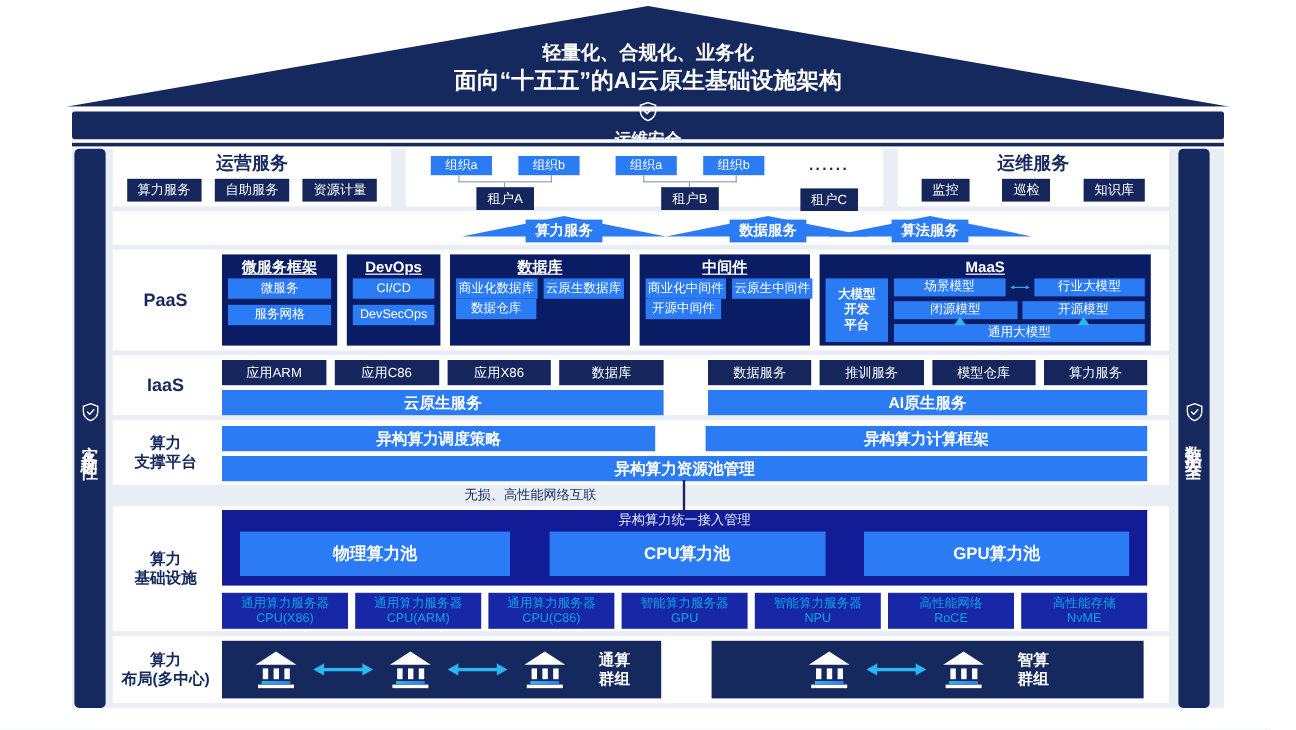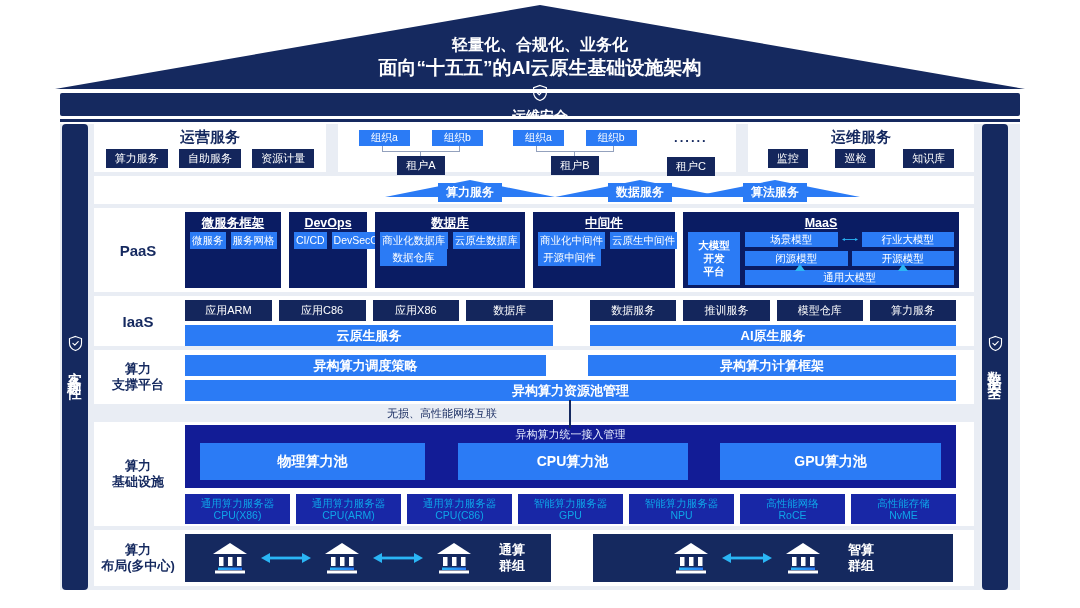--- a/index.html
+++ b/index.html
@@ -51,21 +51,21 @@
   .tri{position:absolute; bottom:5px; left:0; width:0; height:0;
        border-left:85px solid transparent; border-right:85px solid transparent;
        border-bottom:17px solid var(--accent);}
   .alabel{position:absolute; bottom:0; left:50%; transform:translateX(-50%); background:var(--accent);
           color:#fff; font-size:12px; font-weight:bold; padding:1px 8px; white-space:nowrap;}
   
   .r-paas{height:84px; margin-top:4px;}
   .sections{position:absolute; left:91px; top:4px; display:flex; gap:8px;}
   .sect{background:var(--deep); height:76px; padding:2px 5px 5px; color:#fff;}
   .sect-t{text-align:center; font-size:12.5px; font-weight:bold; line-height:18px;text-decoration:underline;}
-  .btncol{display:flex; flex-direction:row; gap:5px;}
+  .btncol{display:flex; flex-direction:column; gap:5px;}
   .btn{background:var(--accent); color:#fff; font-size:10.5px; text-align:center; padding:2px 2px;
        line-height:13px; white-space:nowrap;}
   .btnrow{display:flex; gap:5px; margin-bottom:0;}
   .btnrow .btn{flex:1;}
   .btn.half{width:calc(50% - 3px);}
   .w96{width:96px;} .w78{width:78px;} .w150{width:150px;} .w142{width:142px;}
   .maas{width:276px; position:relative;}
   .maas-body{display:flex; gap:5px;}
   .platform{width:52px; height:53px; display:flex; flex-direction:column; justify-content:center;
             font-weight:bold;}

